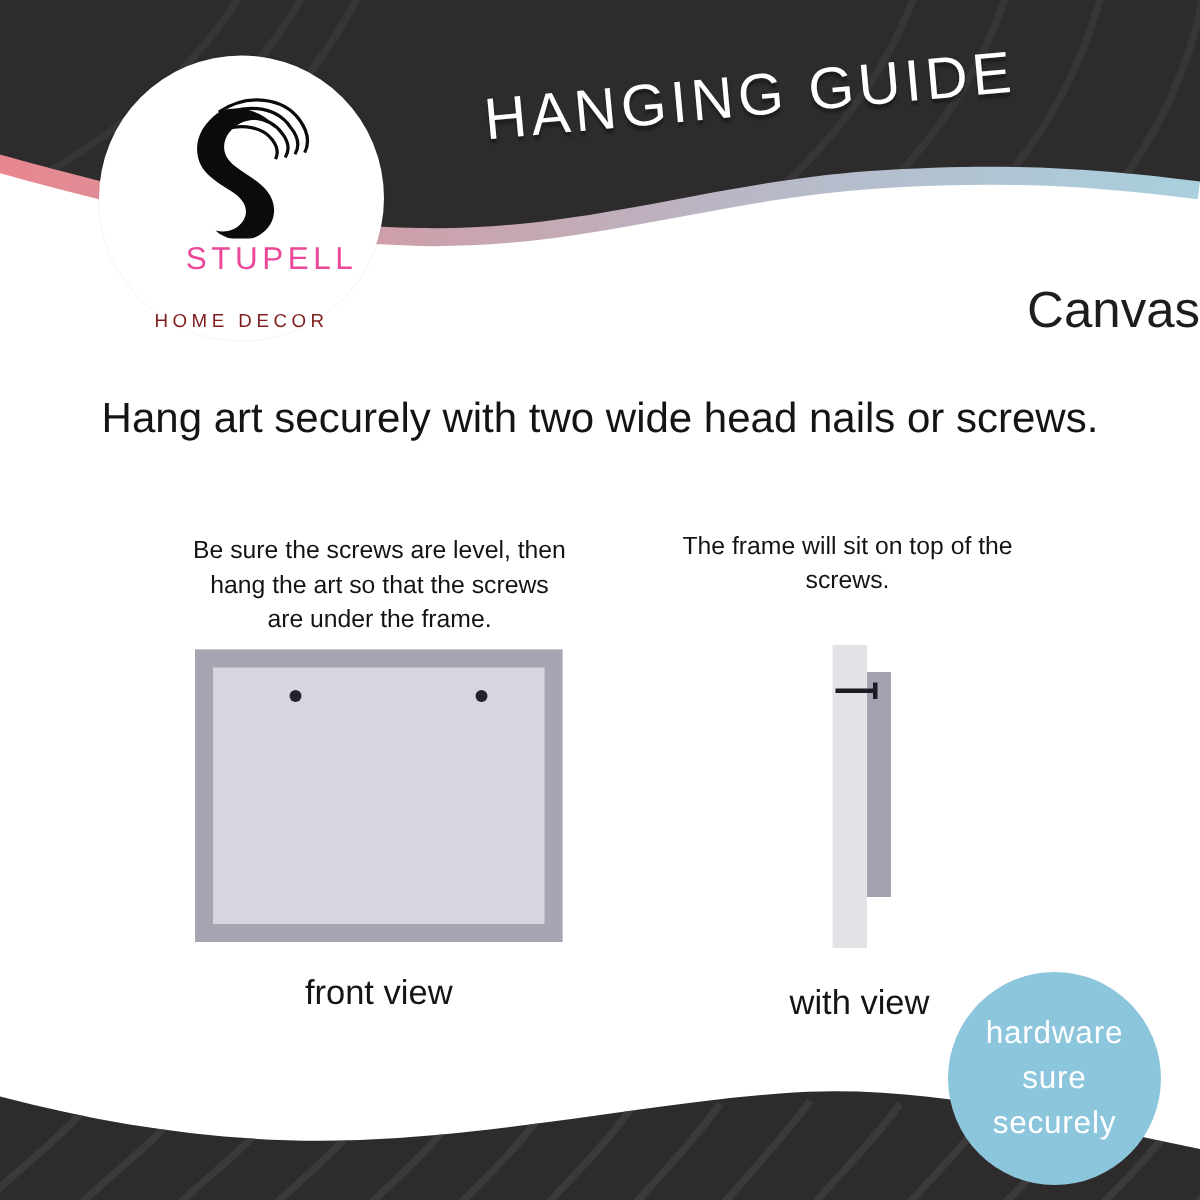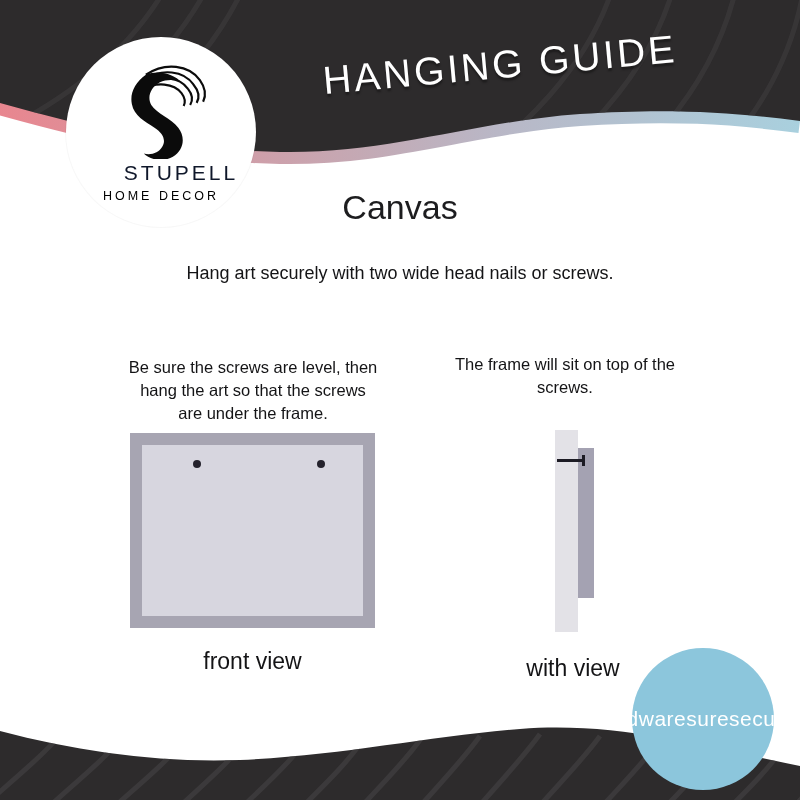--- a/index.html
+++ b/index.html
@@ -21,30 +21,30 @@
     white-space:nowrap;
   }
   
   #logo-circle{
     left:66px;top:37px;width:190px;height:190px;border-radius:50%;
     background:#ffffff;z-index:3;
     box-shadow:0 0 0 1px rgba(0,0,0,.03);
     display:flex;flex-direction:column;align-items:center;
   }
   #logo-mark{margin-top:14px;width:112px;height:108px;}
-  #logo-brand{font-size:21px;letter-spacing:3px;color:#0f172a;margin-top:2px;margin-left:40px;}
-  #logo-tagline{font-size:12.5px;letter-spacing:3px;color:#000000;margin-top:4px;}
+  #logo-brand{font-size:21px;letter-spacing:3px;color:#ec4899;margin-top:2px;margin-left:40px;}
+  #logo-tagline{font-size:12.5px;letter-spacing:3px;color:#7f1d1d;margin-top:22px;}
   
   #product-title{
-    left:0;top:188px;width:800px;text-align:center;
+    left:0;top:188px;width:800px;text-align:right;
     font-size:34px;color:#1d1d1f;z-index:2;
   }
   #instruction-line{
     left:0;top:263px;width:800px;text-align:center;
-    font-size:18px;color:#141416;z-index:2;
+    font-size:28px;color:#141416;z-index:2;
   }
   
   .note{
     font-size:16.5px;line-height:1.38;text-align:center;color:#141416;z-index:2;
   }
   #front-note{left:128px;top:356px;width:250px;}
   #side-note{left:446px;top:353px;width:238px;}
   
   #front-frame{
     left:130px;top:433px;width:221px;height:171px;
@@ -63,21 +63,21 @@
   #side-caption{left:508px;top:655px;width:130px;}
   
   #side-panel-light{left:555px;top:430px;width:23px;height:202px;background:#e3e2e7;z-index:2;}
   #side-panel-dark{left:578px;top:448px;width:16px;height:150px;background:#a4a2b2;z-index:2;}
   #nail-shaft{left:557px;top:459px;width:27px;height:3px;background:#1c1b24;z-index:3;}
   #nail-head{left:582px;top:455px;width:3px;height:11px;background:#1c1b24;z-index:3;}
   
   #badge-circle{
     left:632px;top:648px;width:142px;height:142px;border-radius:50%;
     background:#8cc6dc;z-index:4;
-    display:flex;flex-direction:row;align-items:center;justify-content:center;
+    display:flex;flex-direction:column;align-items:center;justify-content:center;
     color:#ffffff;font-size:21px;line-height:1.42;text-align:center;letter-spacing:.5px;
   }
   
   #footer-wave{left:0;top:690px;width:800px;height:110px;z-index:3;}
 </style>
 </head>
 <body>
 
 <svg id="header-wave" class="abs" viewBox="0 0 800 175" xmlns="http://www.w3.org/2000/svg" aria-hidden="true">
   <defs>

